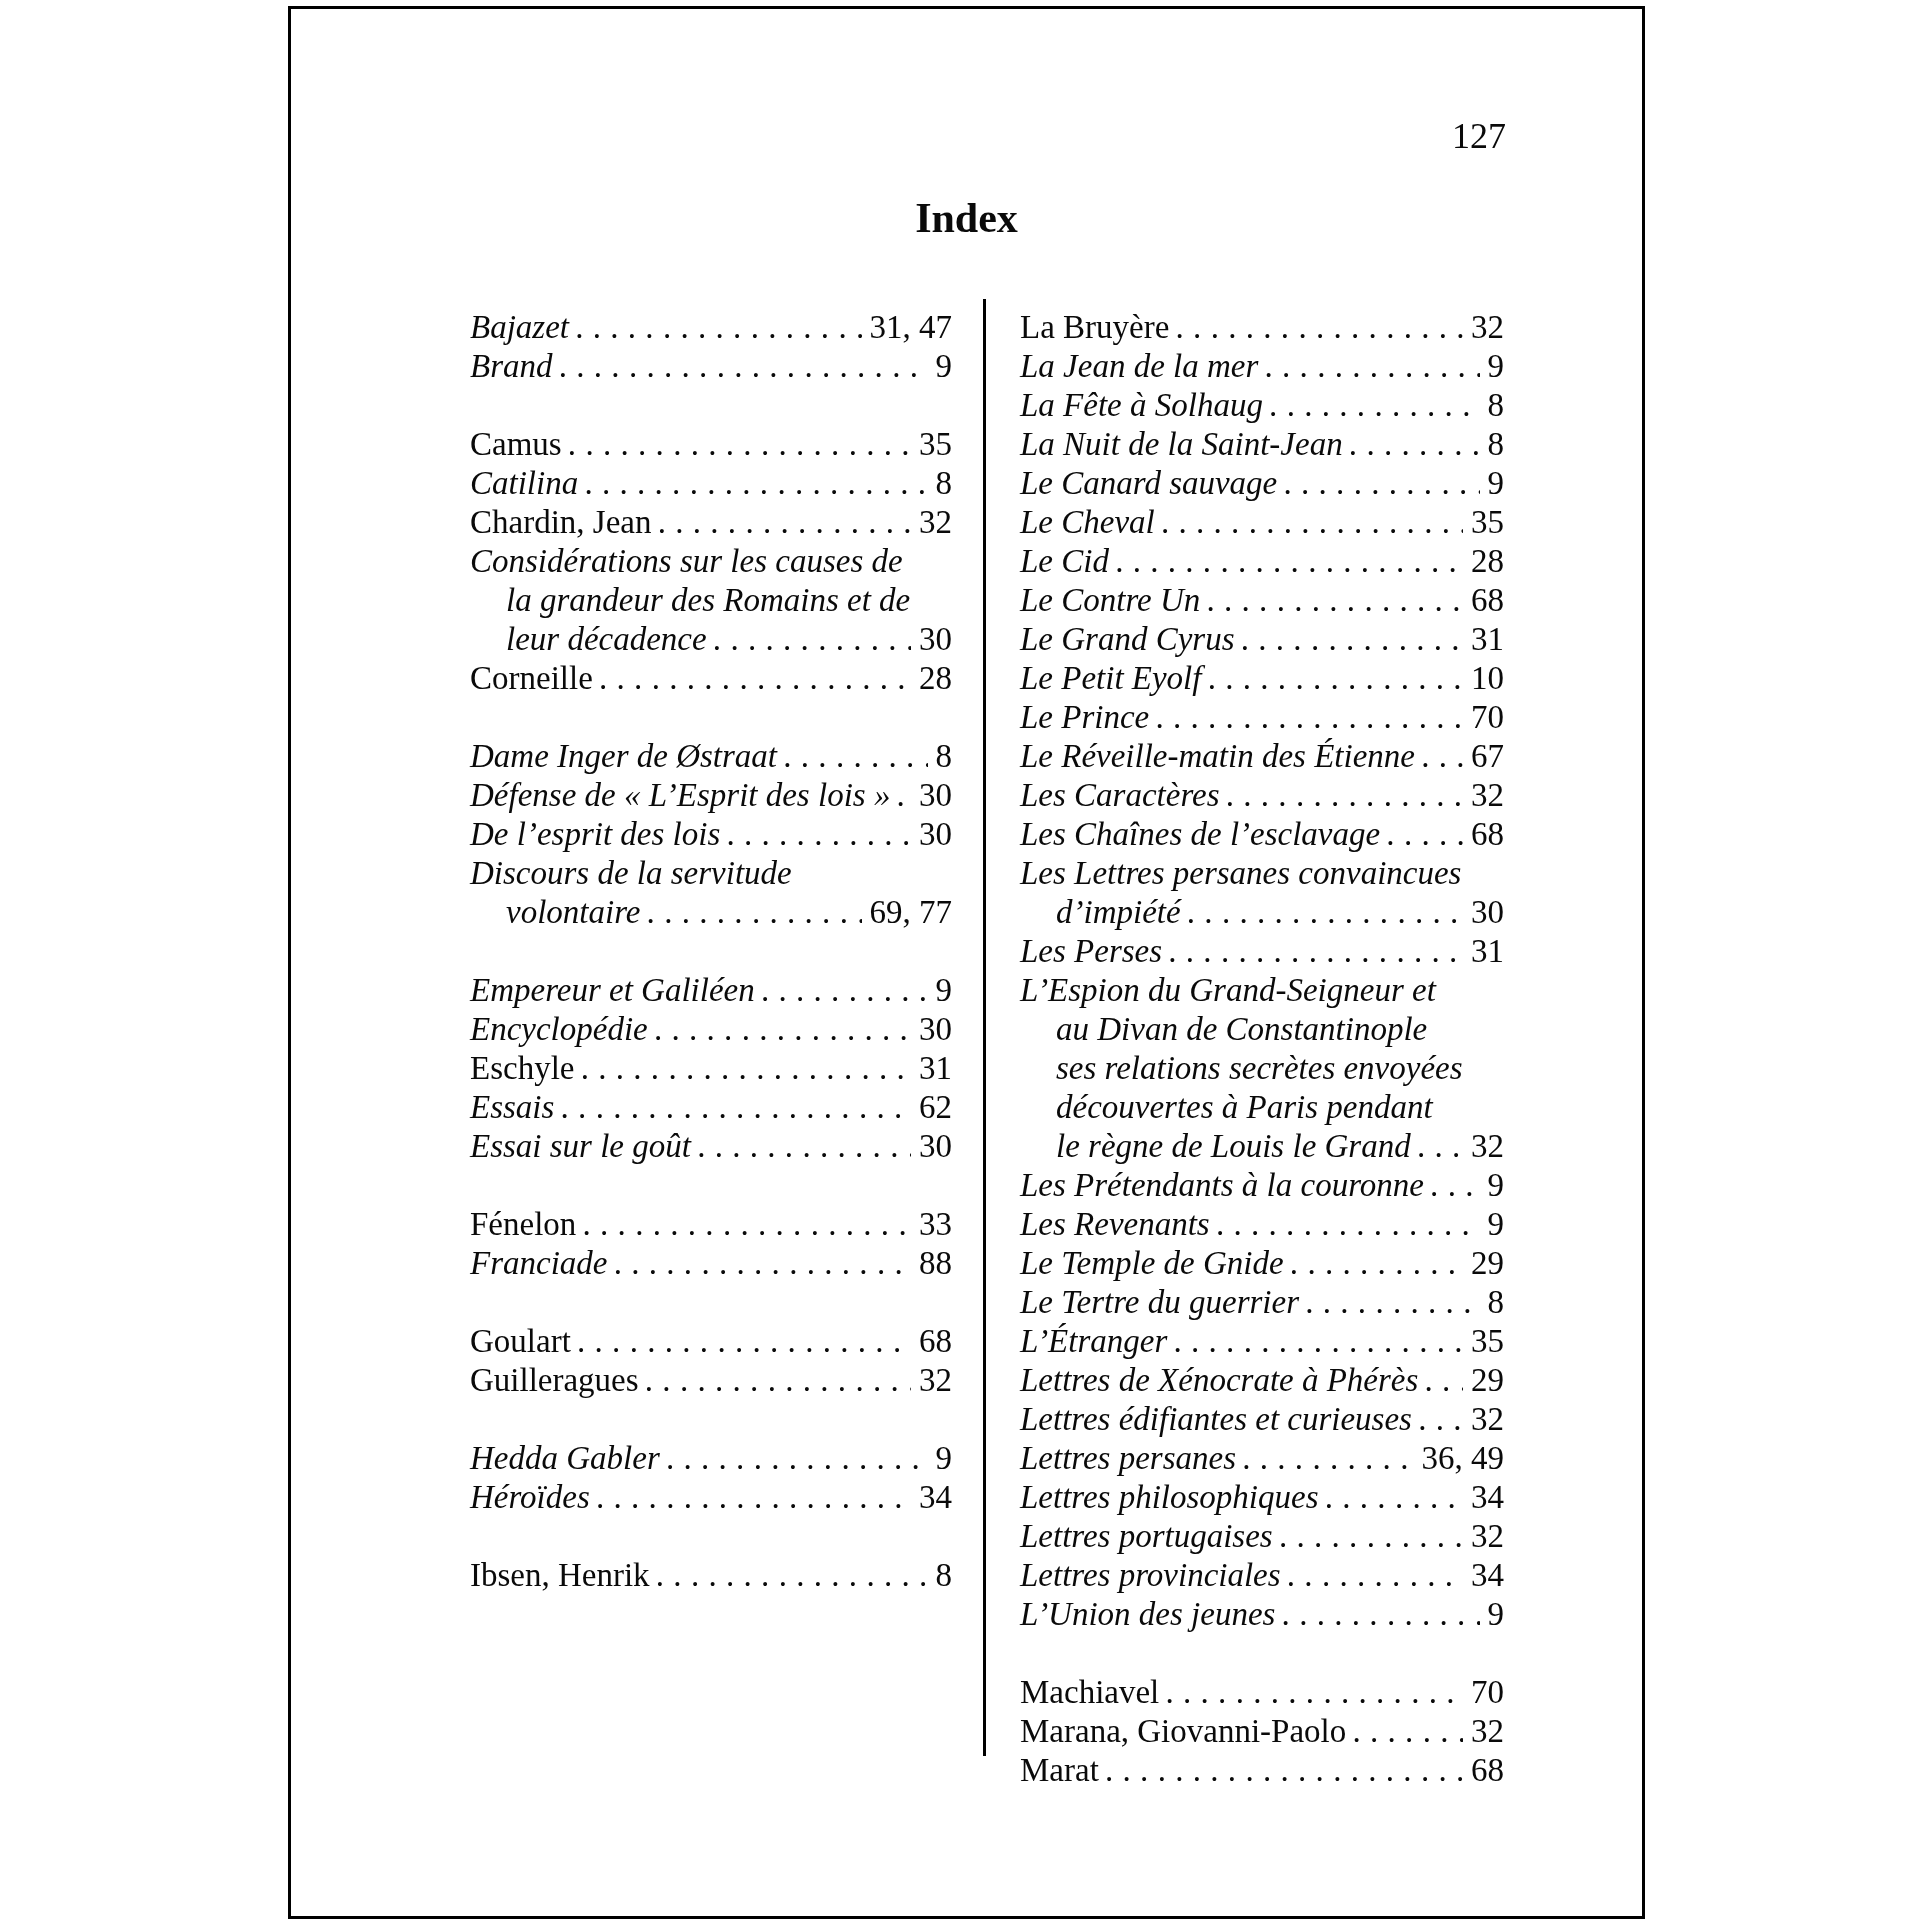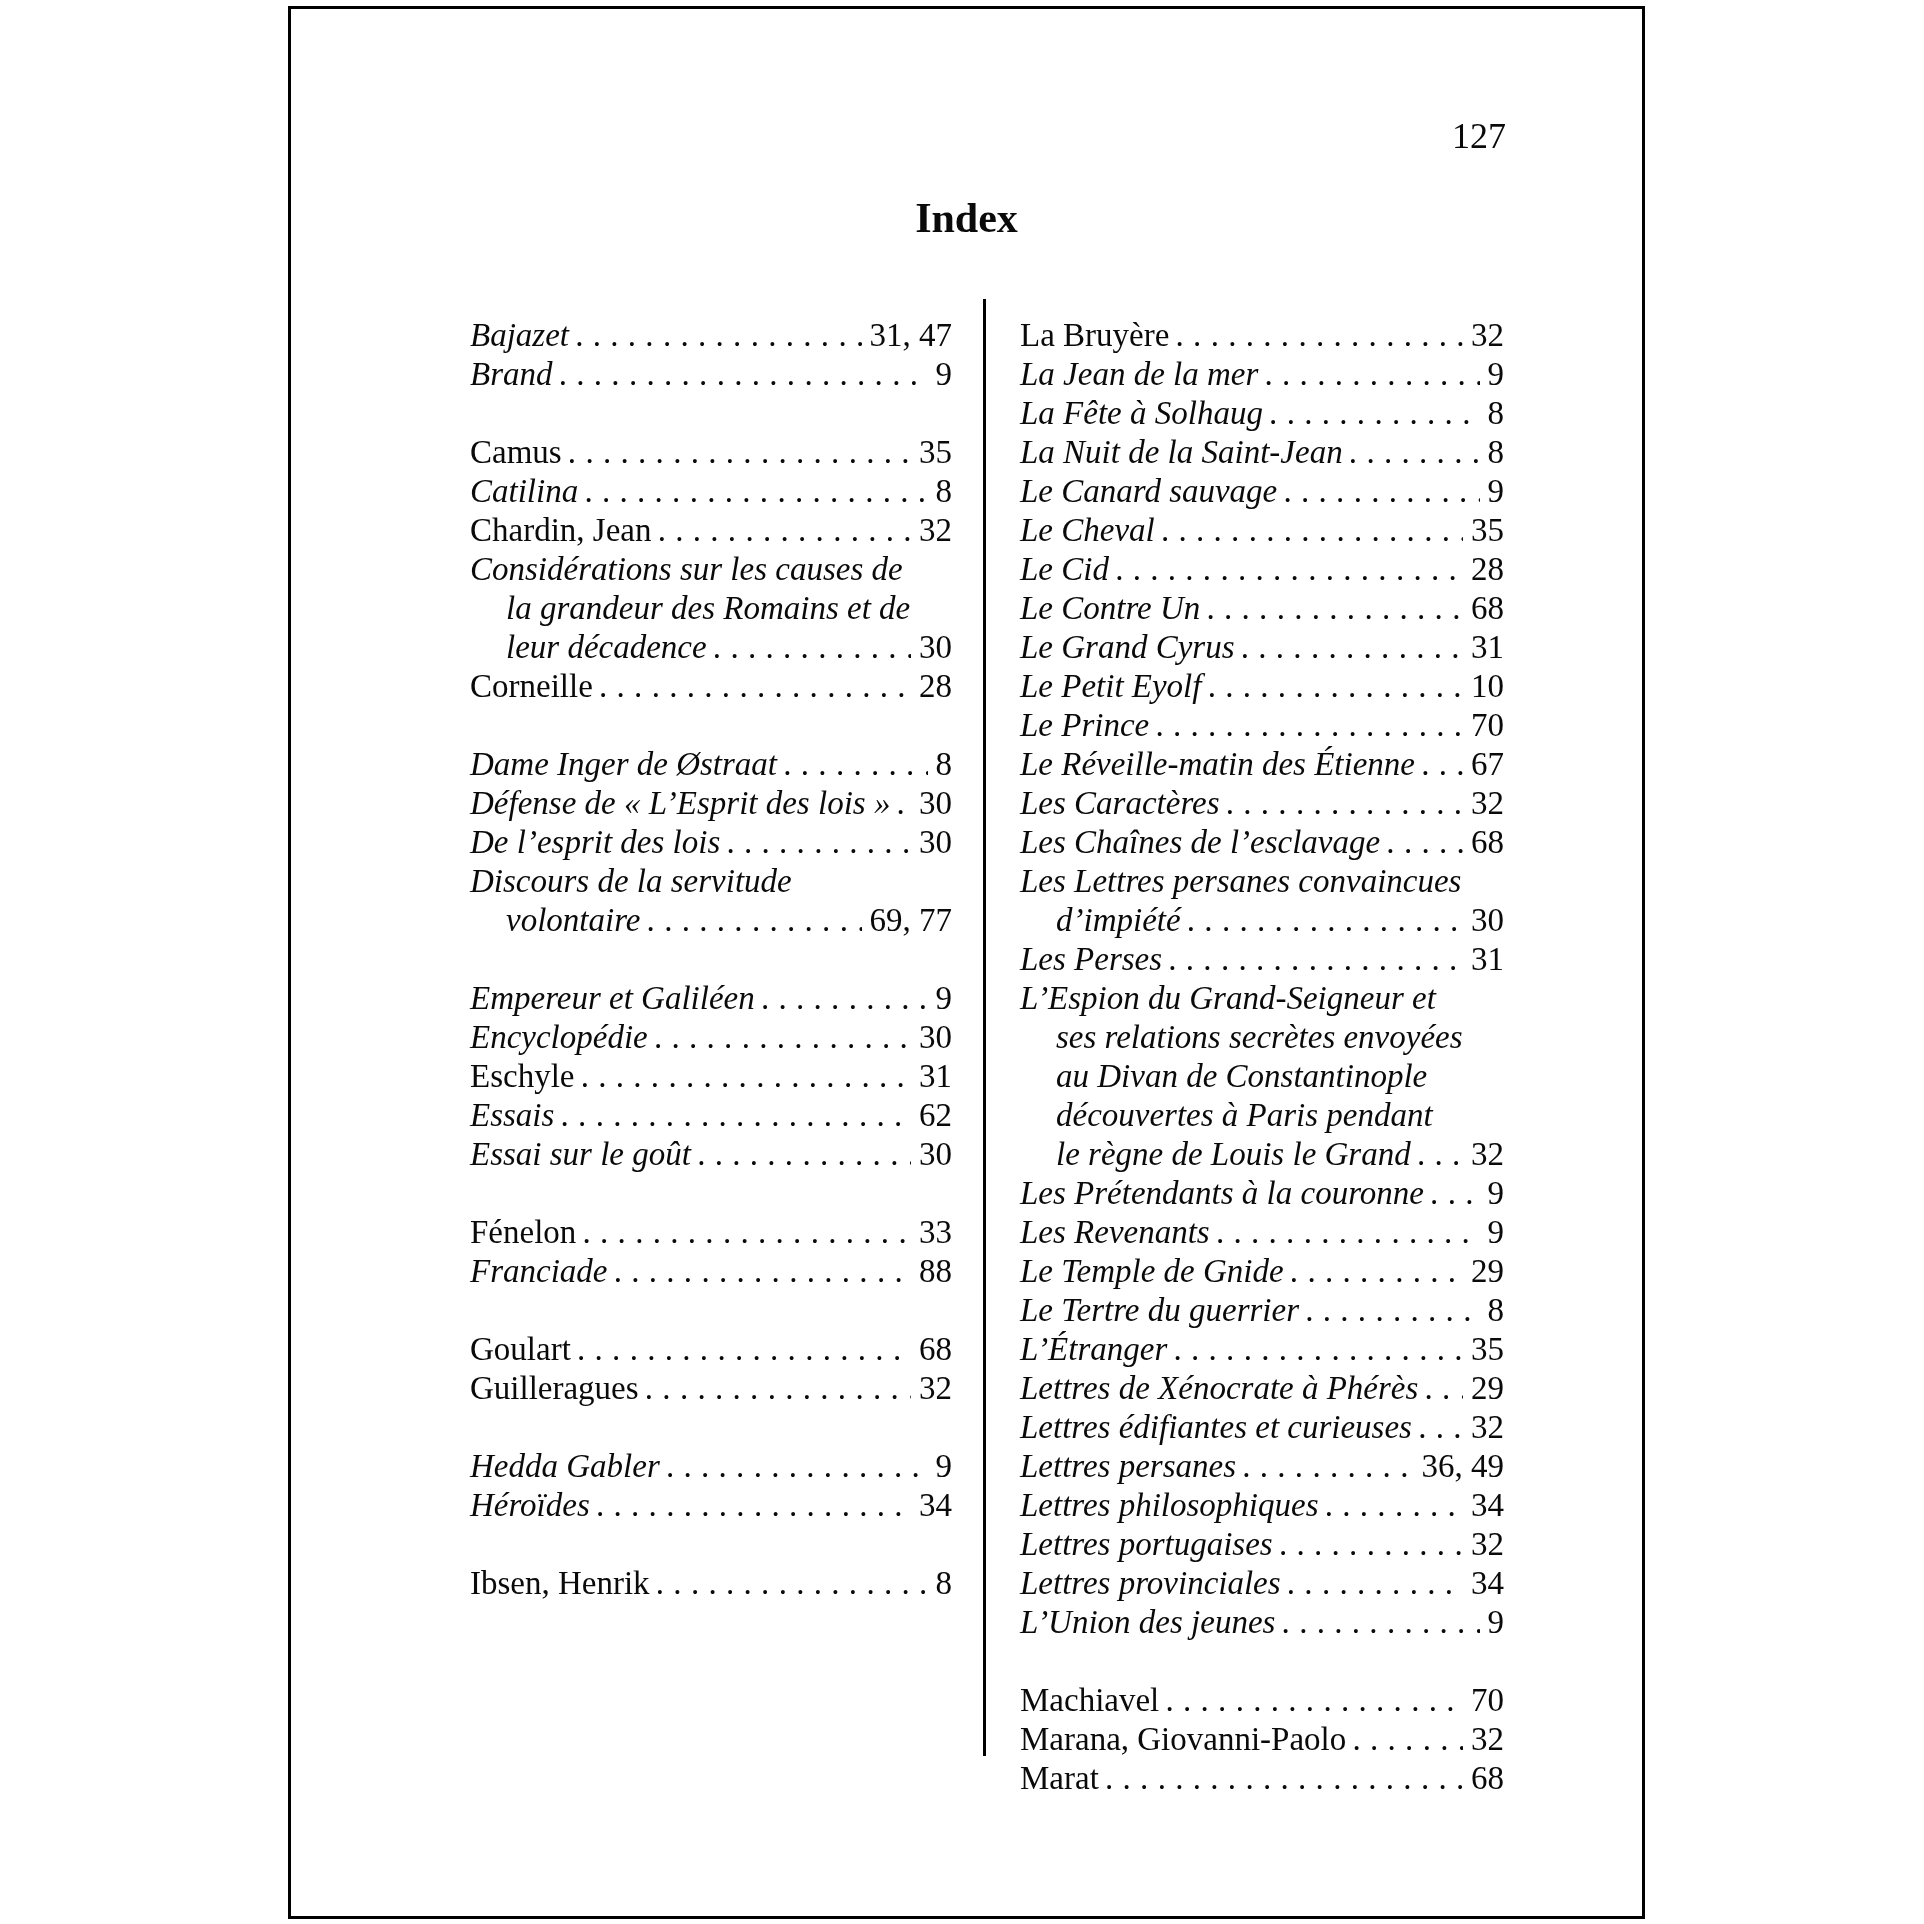--- a/index.html
+++ b/index.html
@@ -59,21 +59,20 @@
   }
   .columns{
     position:absolute;
     top:299px;
     left:0;
     width:100%;
   }
   .col{
     position:absolute;
     top:0;
-    margin-top:8px;
   }
   .col.left{ left:179px; width:482px; }
   .col.right{ left:729px; width:484px; }
   .group{ margin-top:39px; }
   .group:first-child{ margin-top:0; }
   .group.extra-gap{ margin-top:77px; }
   .entry{ font-size:33px; }
   .entry.italic .label{ font-style:italic; }
   .line{
     display:flex;
@@ -411,24 +410,24 @@
                 <span class="label">Les Perses</span>
                 <span class="dots"></span>
                 <span class="num">31</span>
               </div>
             </div>
             <div class="entry italic">
               <div class="line">
                 <span class="label">L’Espion du Grand-Seigneur et</span>
               </div>
               <div class="line">
+                <span class="label indent">au Divan de Constantinople</span>
+              </div>
+              <div class="line">
                 <span class="label indent">ses relations secrètes envoyées</span>
-              </div>
-              <div class="line">
-                <span class="label indent">au Divan de Constantinople</span>
               </div>
               <div class="line">
                 <span class="label indent">découvertes à Paris pendant</span>
               </div>
               <div class="line">
                 <span class="label indent">le règne de Louis le Grand</span>
                 <span class="dots"></span>
                 <span class="num">32</span>
               </div>
             </div>

